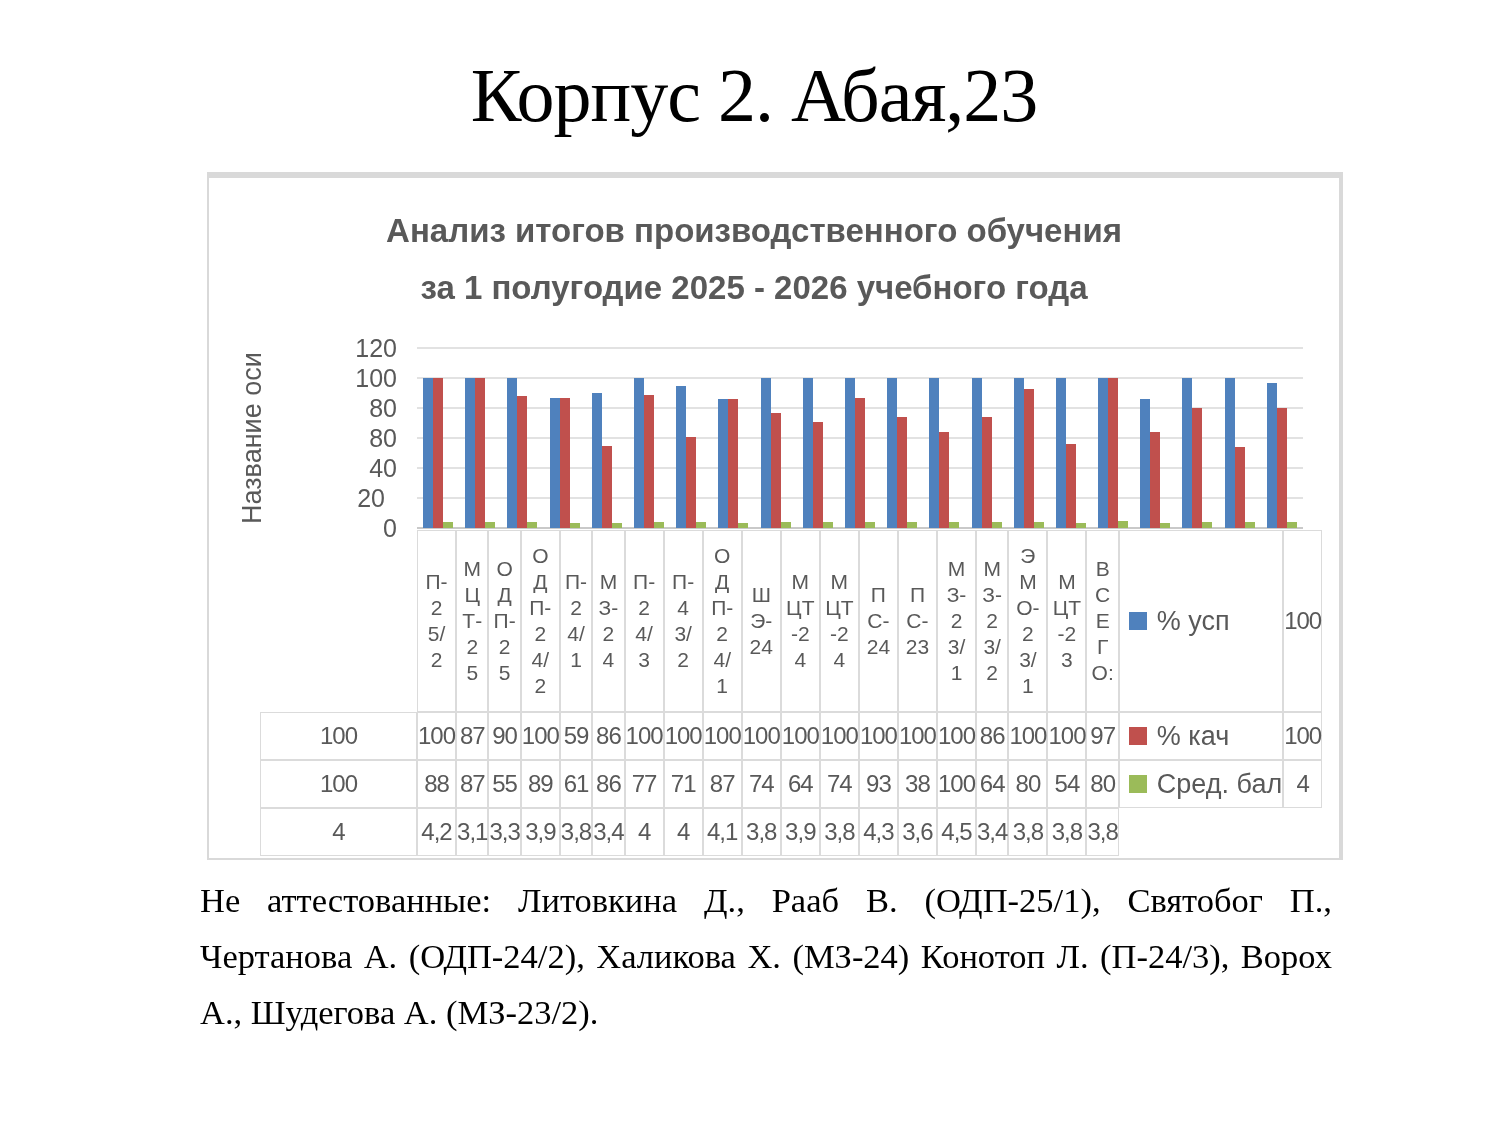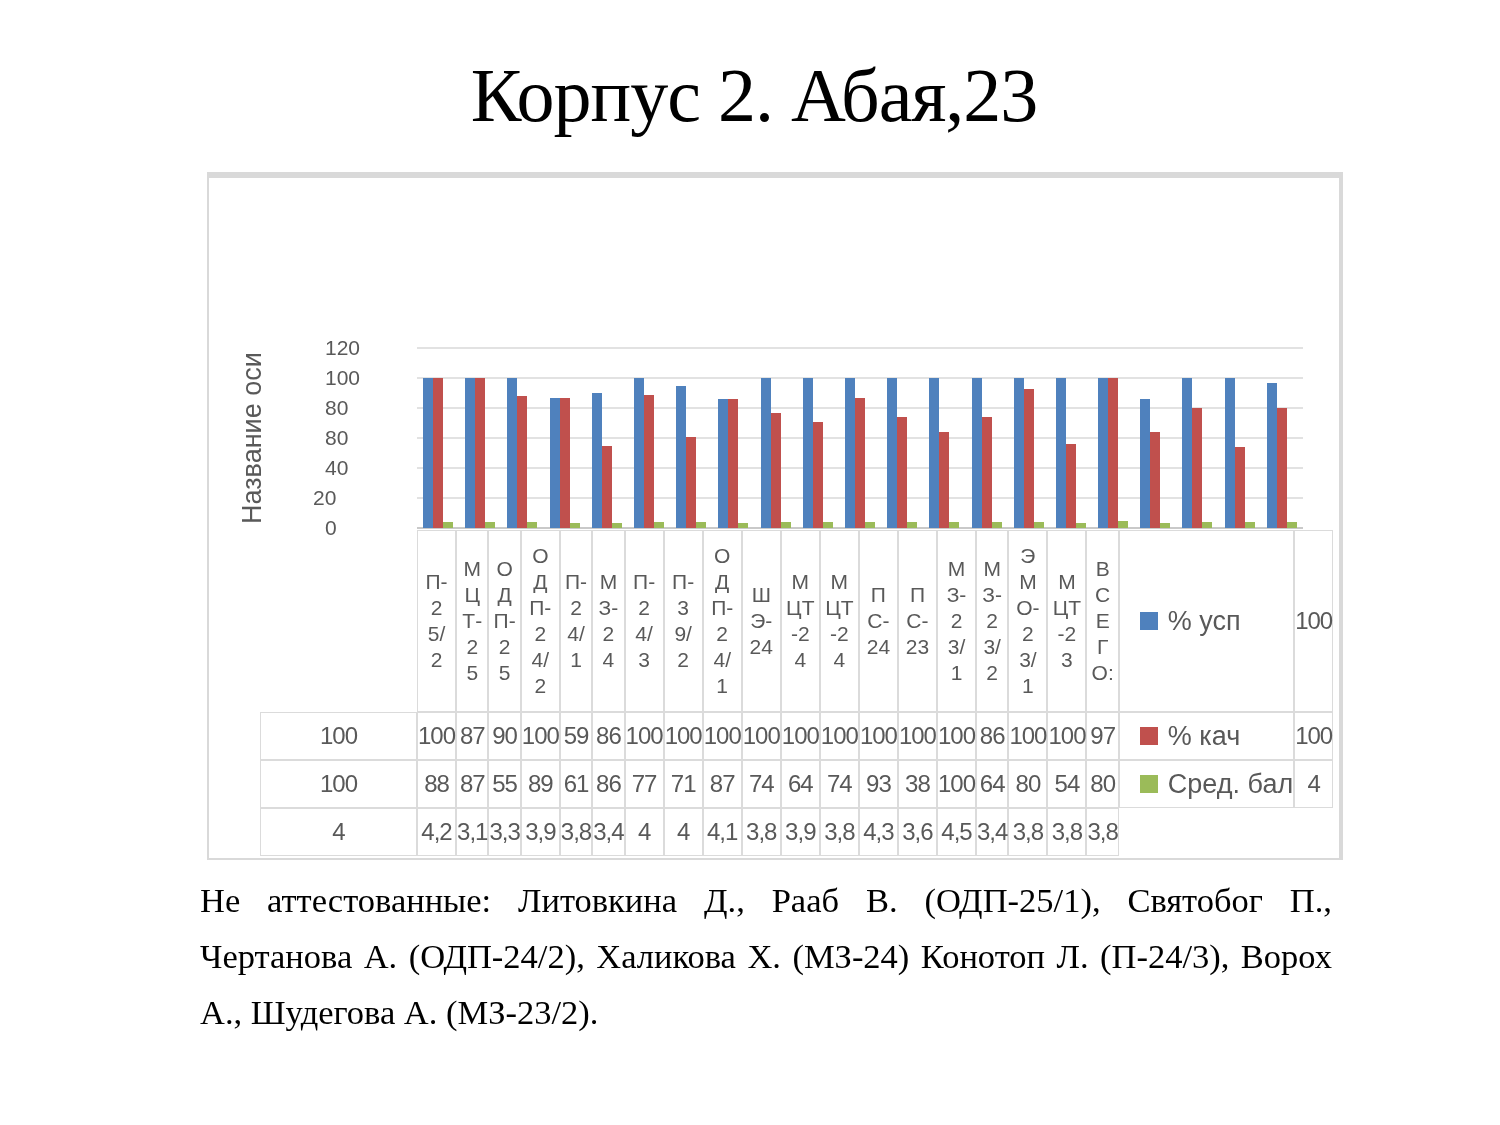--- a/index.html
+++ b/index.html
@@ -23,62 +23,66 @@
     color:#595959;font-weight:bold;font-size:33px;line-height:57px;
   }
   .y-axis-title{
     position:absolute;left:28px;top:168px;height:184px;
     display:flex;align-items:center;justify-content:center;
     writing-mode:vertical-rl;transform:rotate(180deg);
     color:#595959;font-size:27px;
   }
   .ytick{
     position:absolute;width:72px;height:30px;line-height:30px;
-    color:#595959;font-size:21px;
+    text-align:right;color:#595959;font-size:25px;
   }
   .plot{position:absolute;left:208px;top:170px;width:886px;height:180px;}
   .gridline{position:absolute;left:0;right:0;height:2px;background:#e2e2e2;}
   .gridline.axisline{background:#c9c9c9;}
   .columns{position:absolute;left:0;top:0;width:100%;height:100%;display:flex;}
   .col{flex:1 1 0;display:flex;align-items:flex-end;justify-content:center;}
   .bar{width:10px;}
   .chart-table{
     position:absolute;left:51px;top:352px;width:1043px;
     display:grid;grid-template-columns:157px repeat(21,1fr);
     grid-template-rows:182px 48px 48px 48px;
     color:#595959;box-sizing:border-box;
   }
   .cell{border:1px solid #dbdbdb;box-sizing:border-box;background:#ffffff;}
   .cell.corner{border:none;background:transparent;}
   .cell.cat{
     display:flex;align-items:center;justify-content:center;text-align:center;
     font-size:21px;line-height:26px;word-break:break-all;padding:2px 4px;
   }
   .cell.legend{
-    display:flex;align-items:center;gap:10px;padding-left:20px;
+    display:flex;align-items:center;gap:10px;padding-left:9px;
     font-size:27px;white-space:nowrap;
   }
   .swatch{width:18px;height:18px;flex:0 0 18px;}
   .cell.val{
     display:flex;align-items:center;justify-content:center;
     font-size:24px;letter-spacing:-1px;
   }
   .note{
     position:absolute;left:200px;top:872px;width:1132px;margin:0;
     font-size:34.5px;line-height:56px;color:#000000;text-align:justify;
     font-family:"Liberation Serif","DejaVu Serif",serif;
   }
 </style>
 </head>
 <body>
 
 <div class="slide">
   <h1 class="slide-title">Корпус 2. Абая,23</h1>
 
   <div class="chart-box">
+    <div class="chart-title">
+      <div>Анализ итогов производственного обучения</div>
+      <div>за 1 полугодие 2025 - 2026 учебного года</div>
+    </div>
     <div class="y-axis-title">Название оси</div>
     <div class="plot" id="plot">
         <div class="gridline axisline" style="top: 179px;"></div>
         <div class="gridline" style="top: 149px;"></div>
         <div class="gridline" style="top: 119px;"></div>
         <div class="gridline" style="top: 89px;"></div>
         <div class="gridline" style="top: 59px;"></div>
         <div class="gridline" style="top: 29px;"></div>
         <div class="gridline" style="top: -1px;"></div>
         <div class="columns">
@@ -191,21 +195,21 @@
       </div>
     <div class="chart-table" id="chartTable">
         <div class="cell corner"></div>
         <div class="cell cat">П-25/2</div>
         <div class="cell cat">МЦТ-25</div>
         <div class="cell cat">ОДП-25</div>
         <div class="cell cat">ОДП-24/2</div>
         <div class="cell cat">П-24/1</div>
         <div class="cell cat">МЗ-24</div>
         <div class="cell cat">П-24/3</div>
-        <div class="cell cat">П-39/2</div>
+        <div class="cell cat">П-43/2</div>
         <div class="cell cat">ОДП-24/1</div>
         <div class="cell cat">ШЭ-24</div>
         <div class="cell cat">МЦТ-24</div>
         <div class="cell cat">МЦТ-24</div>
         <div class="cell cat">ПС-24</div>
         <div class="cell cat">ПС-23</div>
         <div class="cell cat">МЗ-23/1</div>
         <div class="cell cat">МЗ-23/2</div>
         <div class="cell cat">ЭМО-23/1</div>
         <div class="cell cat">МЦТ-23</div>

